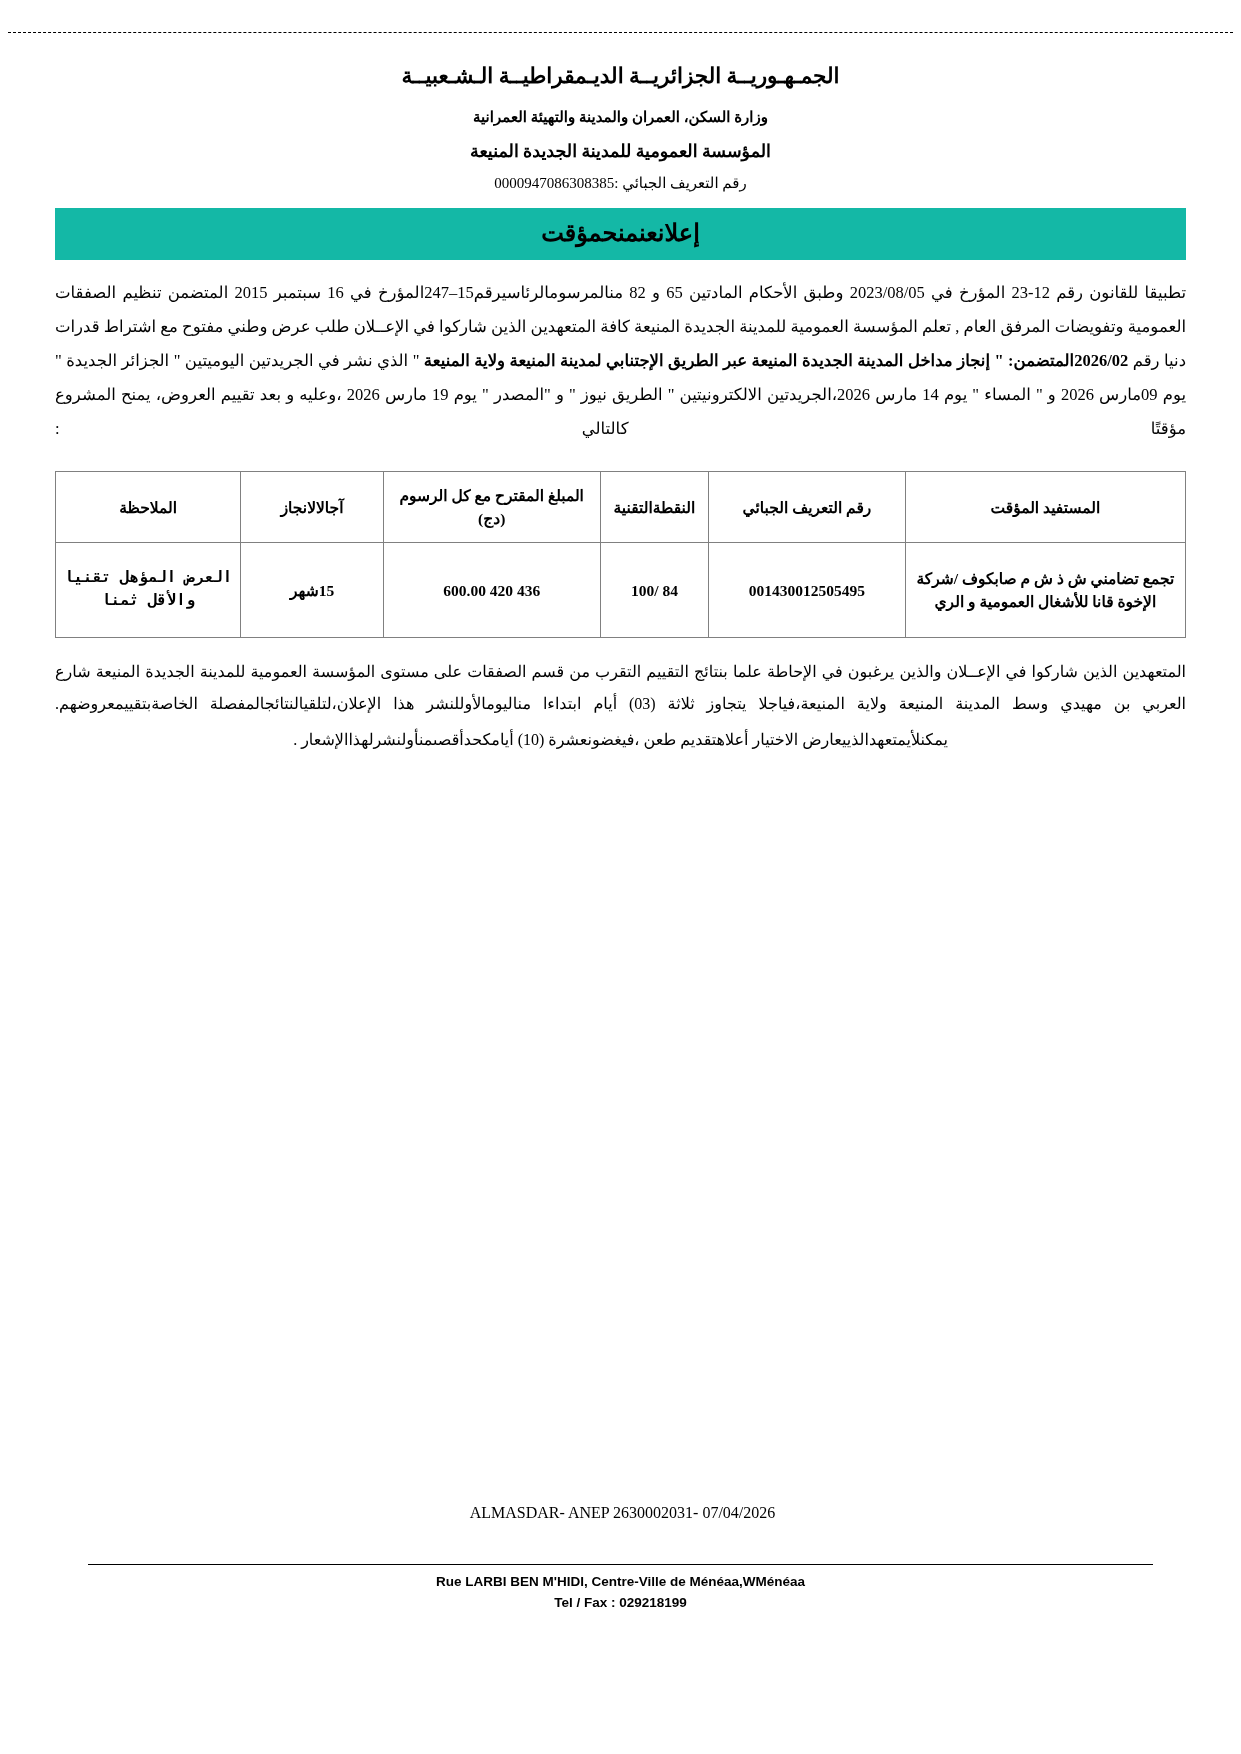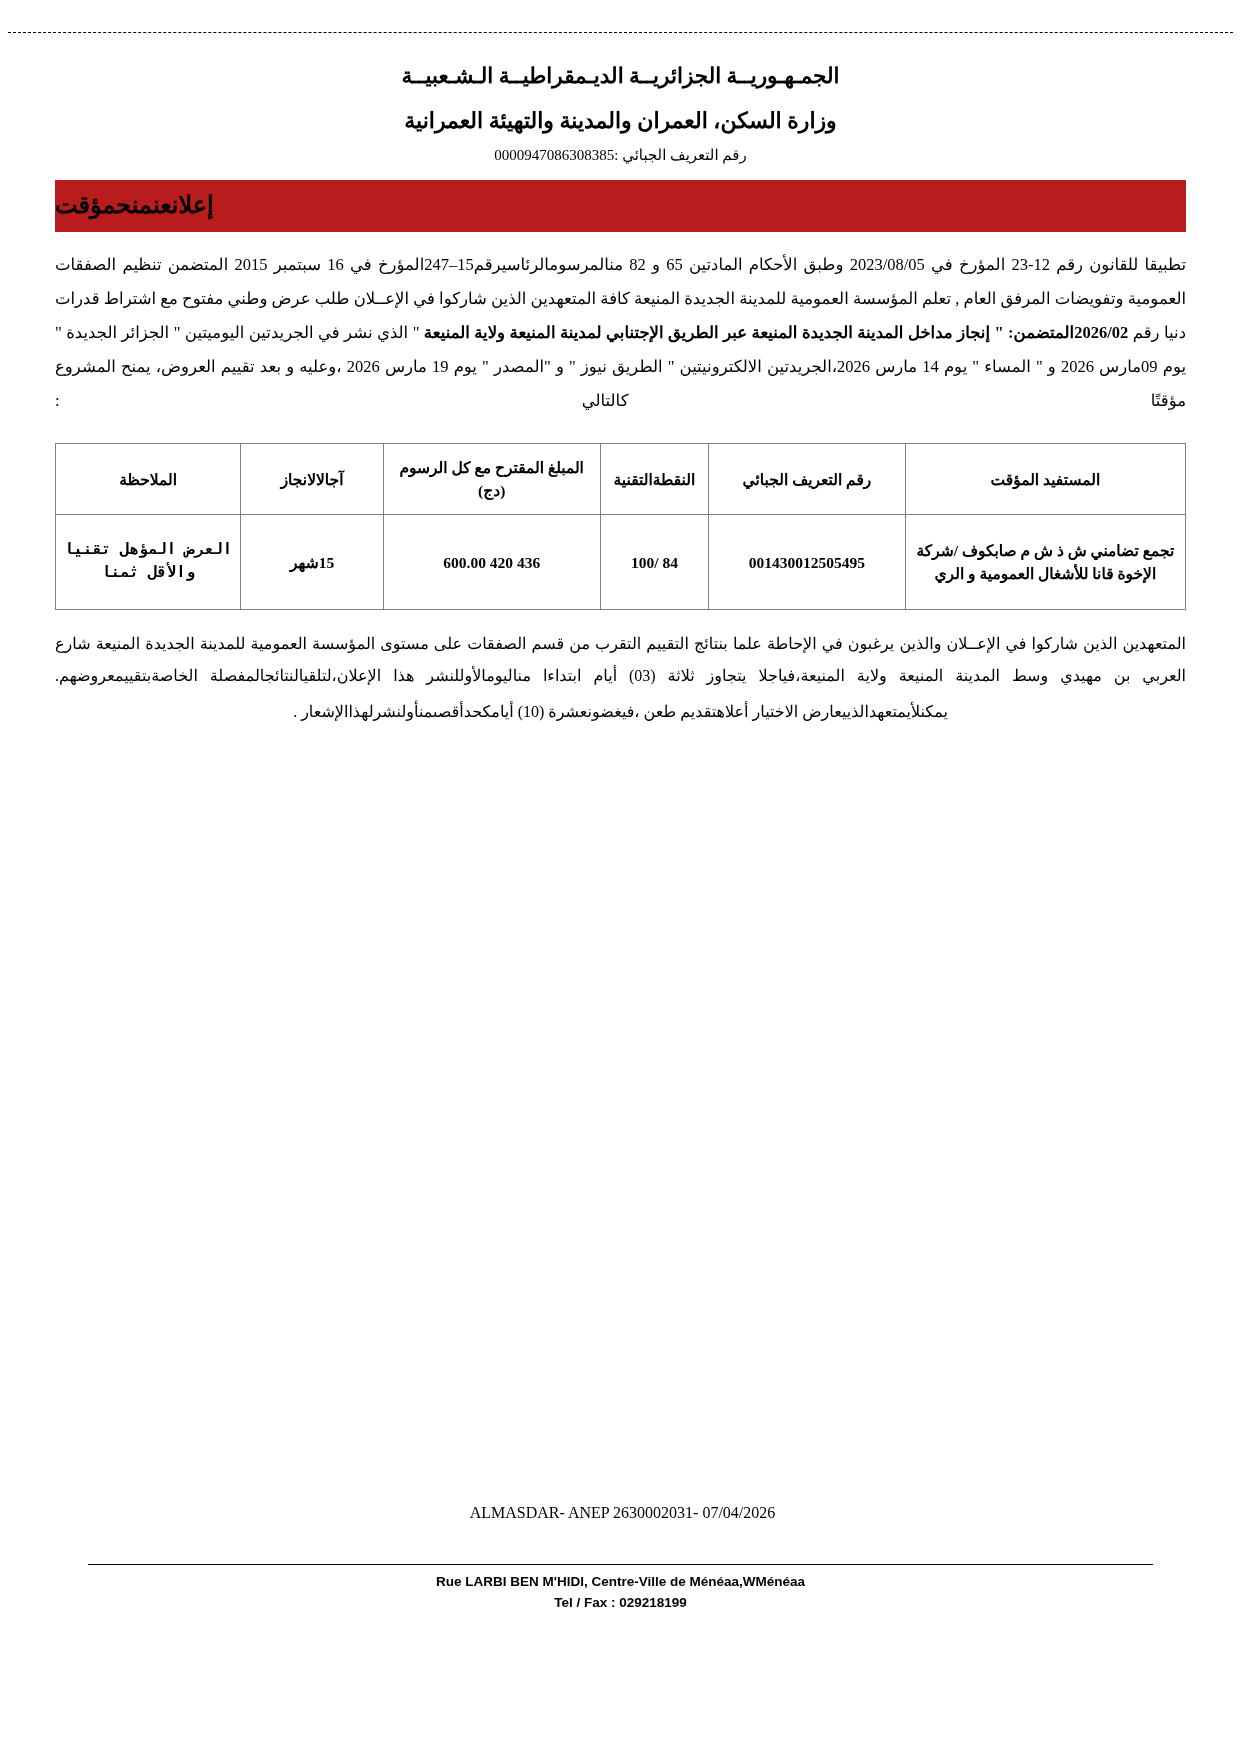--- a/index.html
+++ b/index.html
@@ -43,21 +43,21 @@
     direction: rtl;
   }
   .hdr .l1 {
     font-size: 21.5px;
     font-weight: bold;
     letter-spacing: 0.5px;
     margin: 10px 0 0 0;
     line-height: 1.5;
   }
   .hdr .l2 {
-    font-size: 22px;
+    font-size: 15px;
     font-weight: bold;
     margin: 16px 0 0 0;
   }
   .hdr .l3 {
     font-size: 17.5px;
     font-weight: bold;
     margin: 15px 0 0 0;
   }
   .hdr .l4 {
     font-size: 13.5px;
@@ -66,22 +66,22 @@
   }
   .hdr .l5 {
     font-size: 15px;
     font-weight: normal;
     margin: 12px 0 0 0;
     direction: rtl;
   }
 
   
   .title-bar {
-    background: #b91c1c;
-    text-align: left;
+    background: #14b8a6;
+    text-align: center;
     margin-top: 16px;
     padding: 11px 0 13px 0;
     width: 100%;
   }
   .title-bar .t {
     font-size: 24px;
     font-weight: bold;
     direction: rtl;
   }
 
@@ -192,20 +192,21 @@
 
 <div class="page">
 
   <div class="dashed-top"></div>
 
   <div class="content">
 
     <div class="hdr">
       <div class="l1">الجمـهـوريــة الجزائريــة الديـمقراطيــة الـشـعبيــة</div>
       <div class="l2">وزارة السكن، العمران والمدينة والتهيئة العمرانية</div>
+      <div class="l3">المؤسسة العمومية للمدينة الجديدة المنيعة</div>
       <div class="l5">رقم التعريف الجبائي :0000947086308385</div>
     </div>
 
     <div class="title-bar">
       <span class="t">إعلانعنمنحمؤقت</span>
     </div>
 
     <div class="para p-intro"><span>تطبيقا للقانون رقم 12-23 المؤرخ في 2023/08/05 وطبق الأحكام المادتين 65 و 82 منالمرسومالرئاسيرقم15–247المؤرخ في 16 سبتمبر 2015 المتضمن تنظيم الصفقات العمومية وتفويضات المرفق العام , تعلم  المؤسسة العمومية للمدينة الجديدة المنيعة كافة المتعهدين الذين شاركوا في الإعــلان طلب عرض وطني مفتوح مع اشتراط قدرات دنيا رقم </span><b>2026/02</b><b>المتضمن: " </b><b>إنجاز مداخل المدينة الجديدة المنيعة عبر الطريق الإجتنابي لمدينة المنيعة ولاية المنيعة </b><span>" الذي نشر في الجريدتين اليوميتين " الجزائر الجديدة " يوم 09مارس 2026 و " المساء " يوم 14 مارس 2026،الجريدتين الالكترونيتين " الطريق نيوز " و "المصدر " يوم 19 مارس 2026 ،وعليه و بعد تقييم العروض، يمنح المشروع مؤقتًا كالتالي :</span></div>
 
     <table class="awards">

